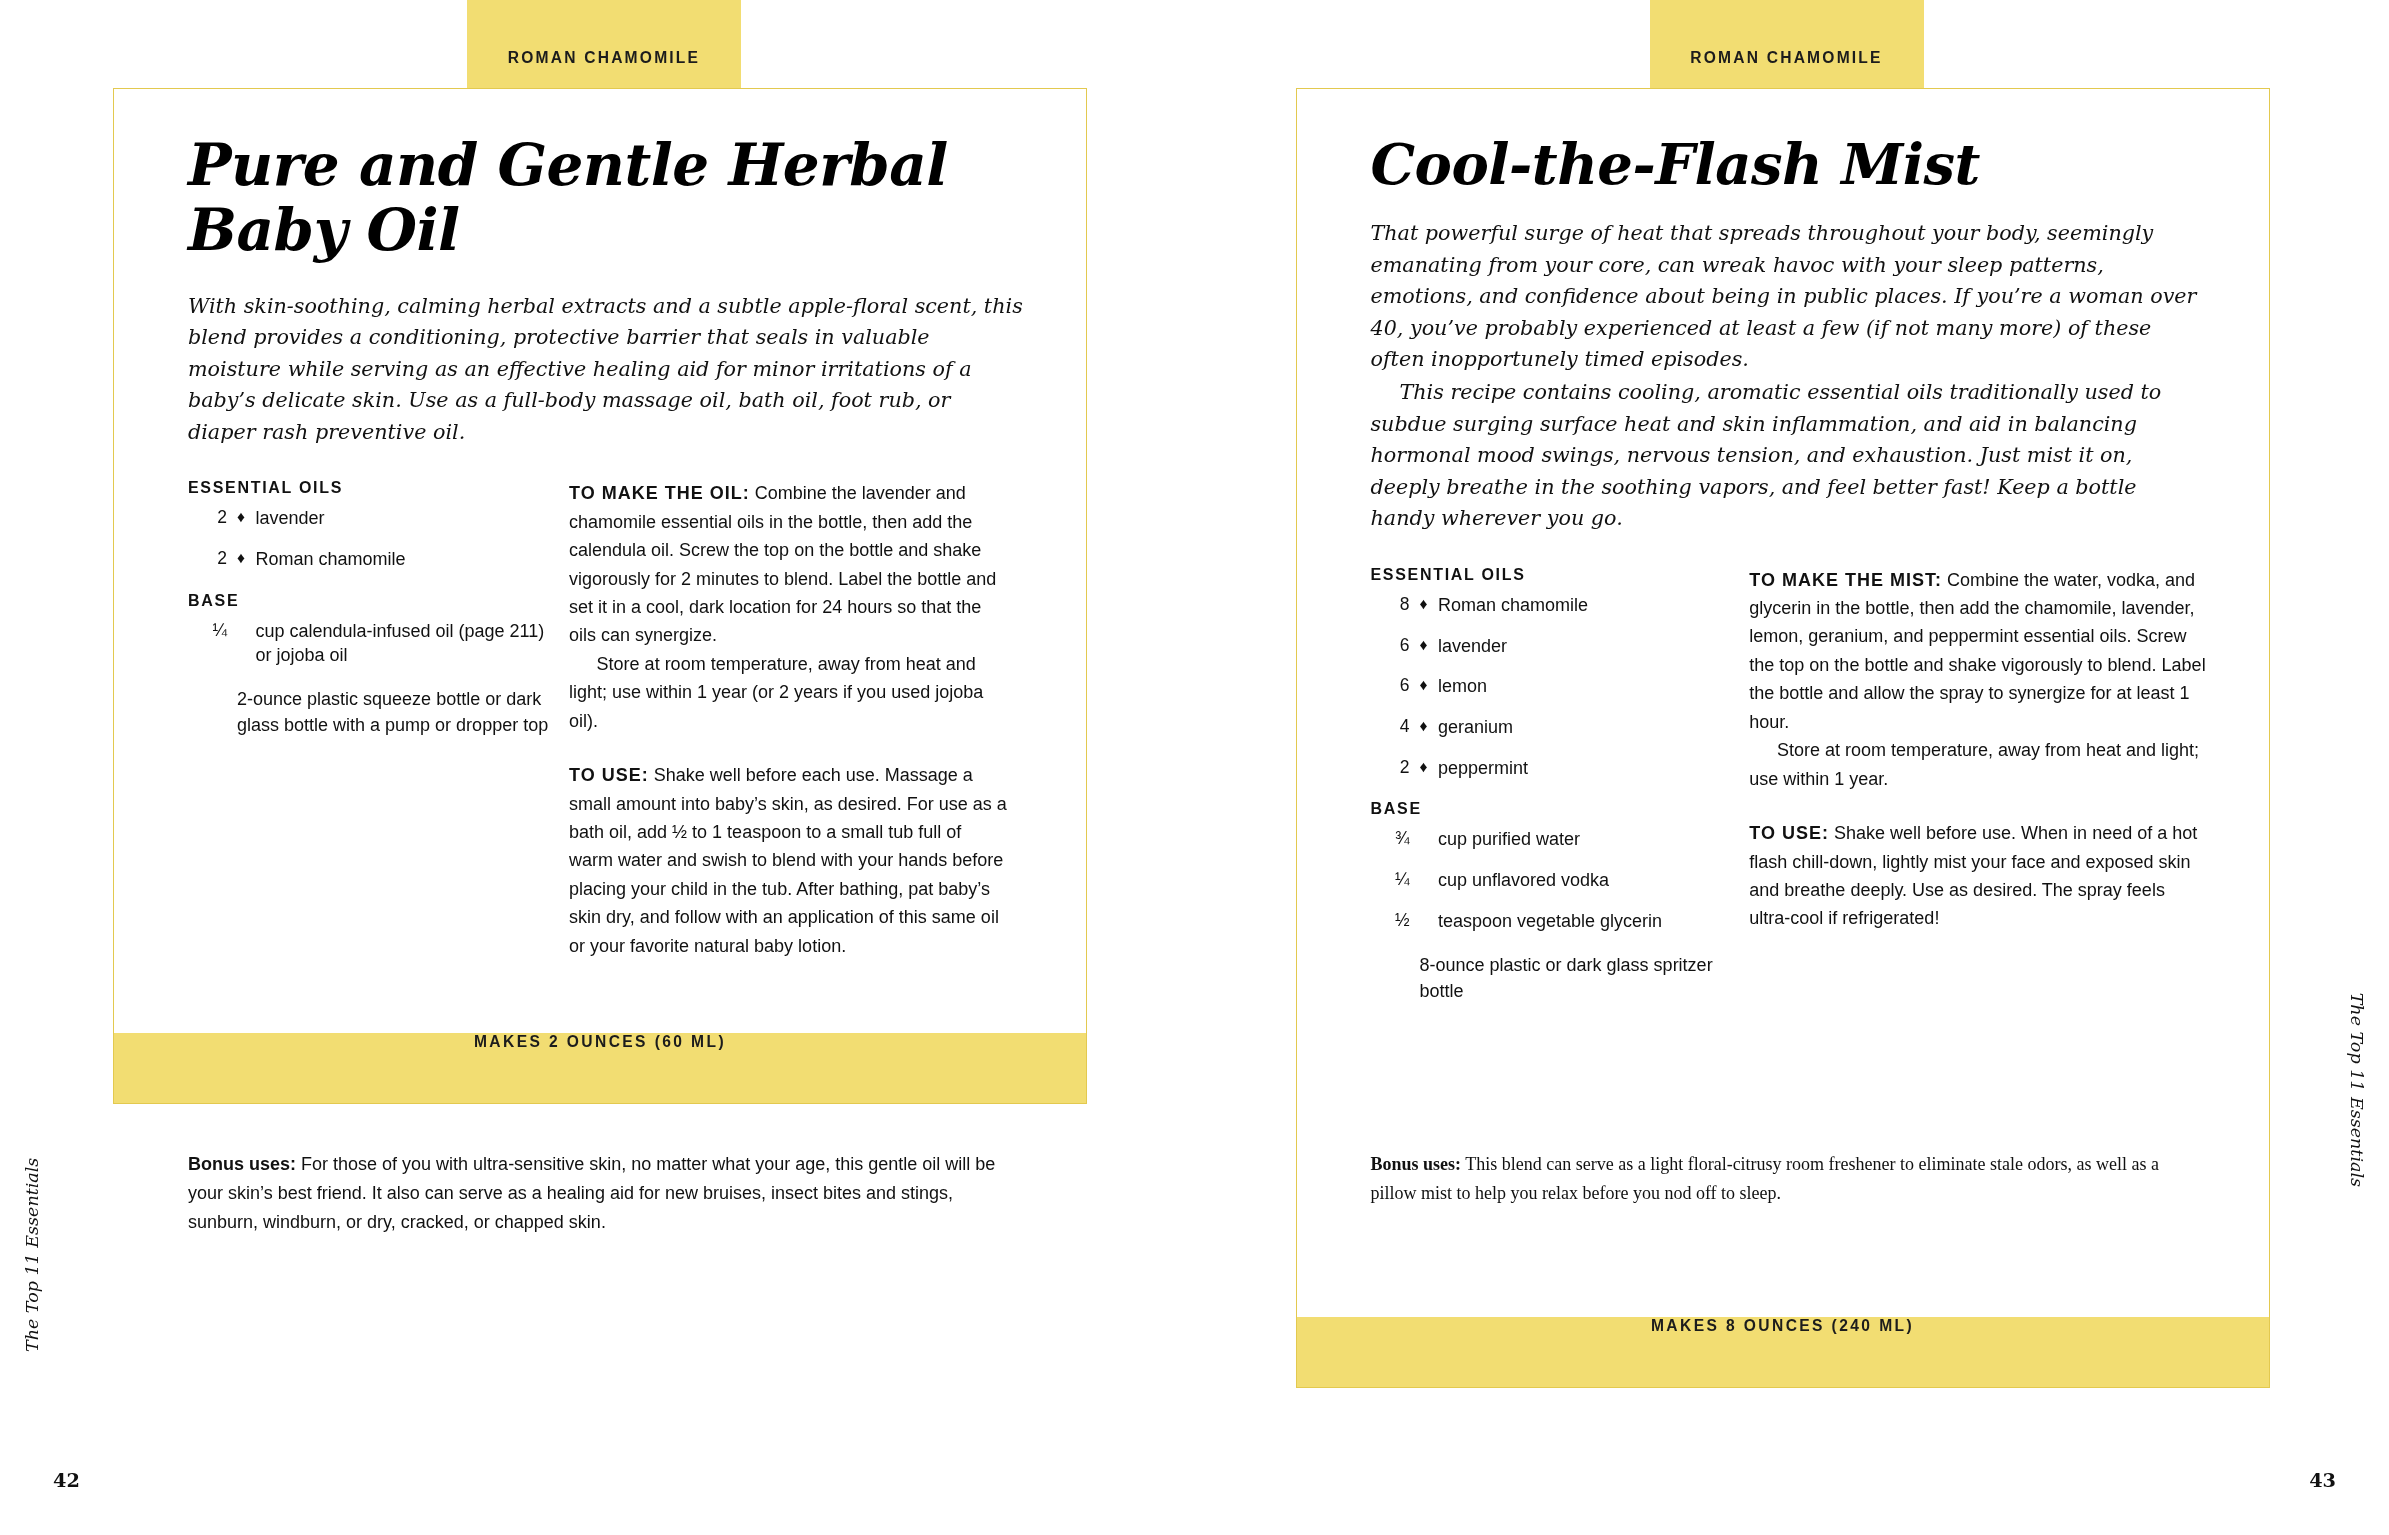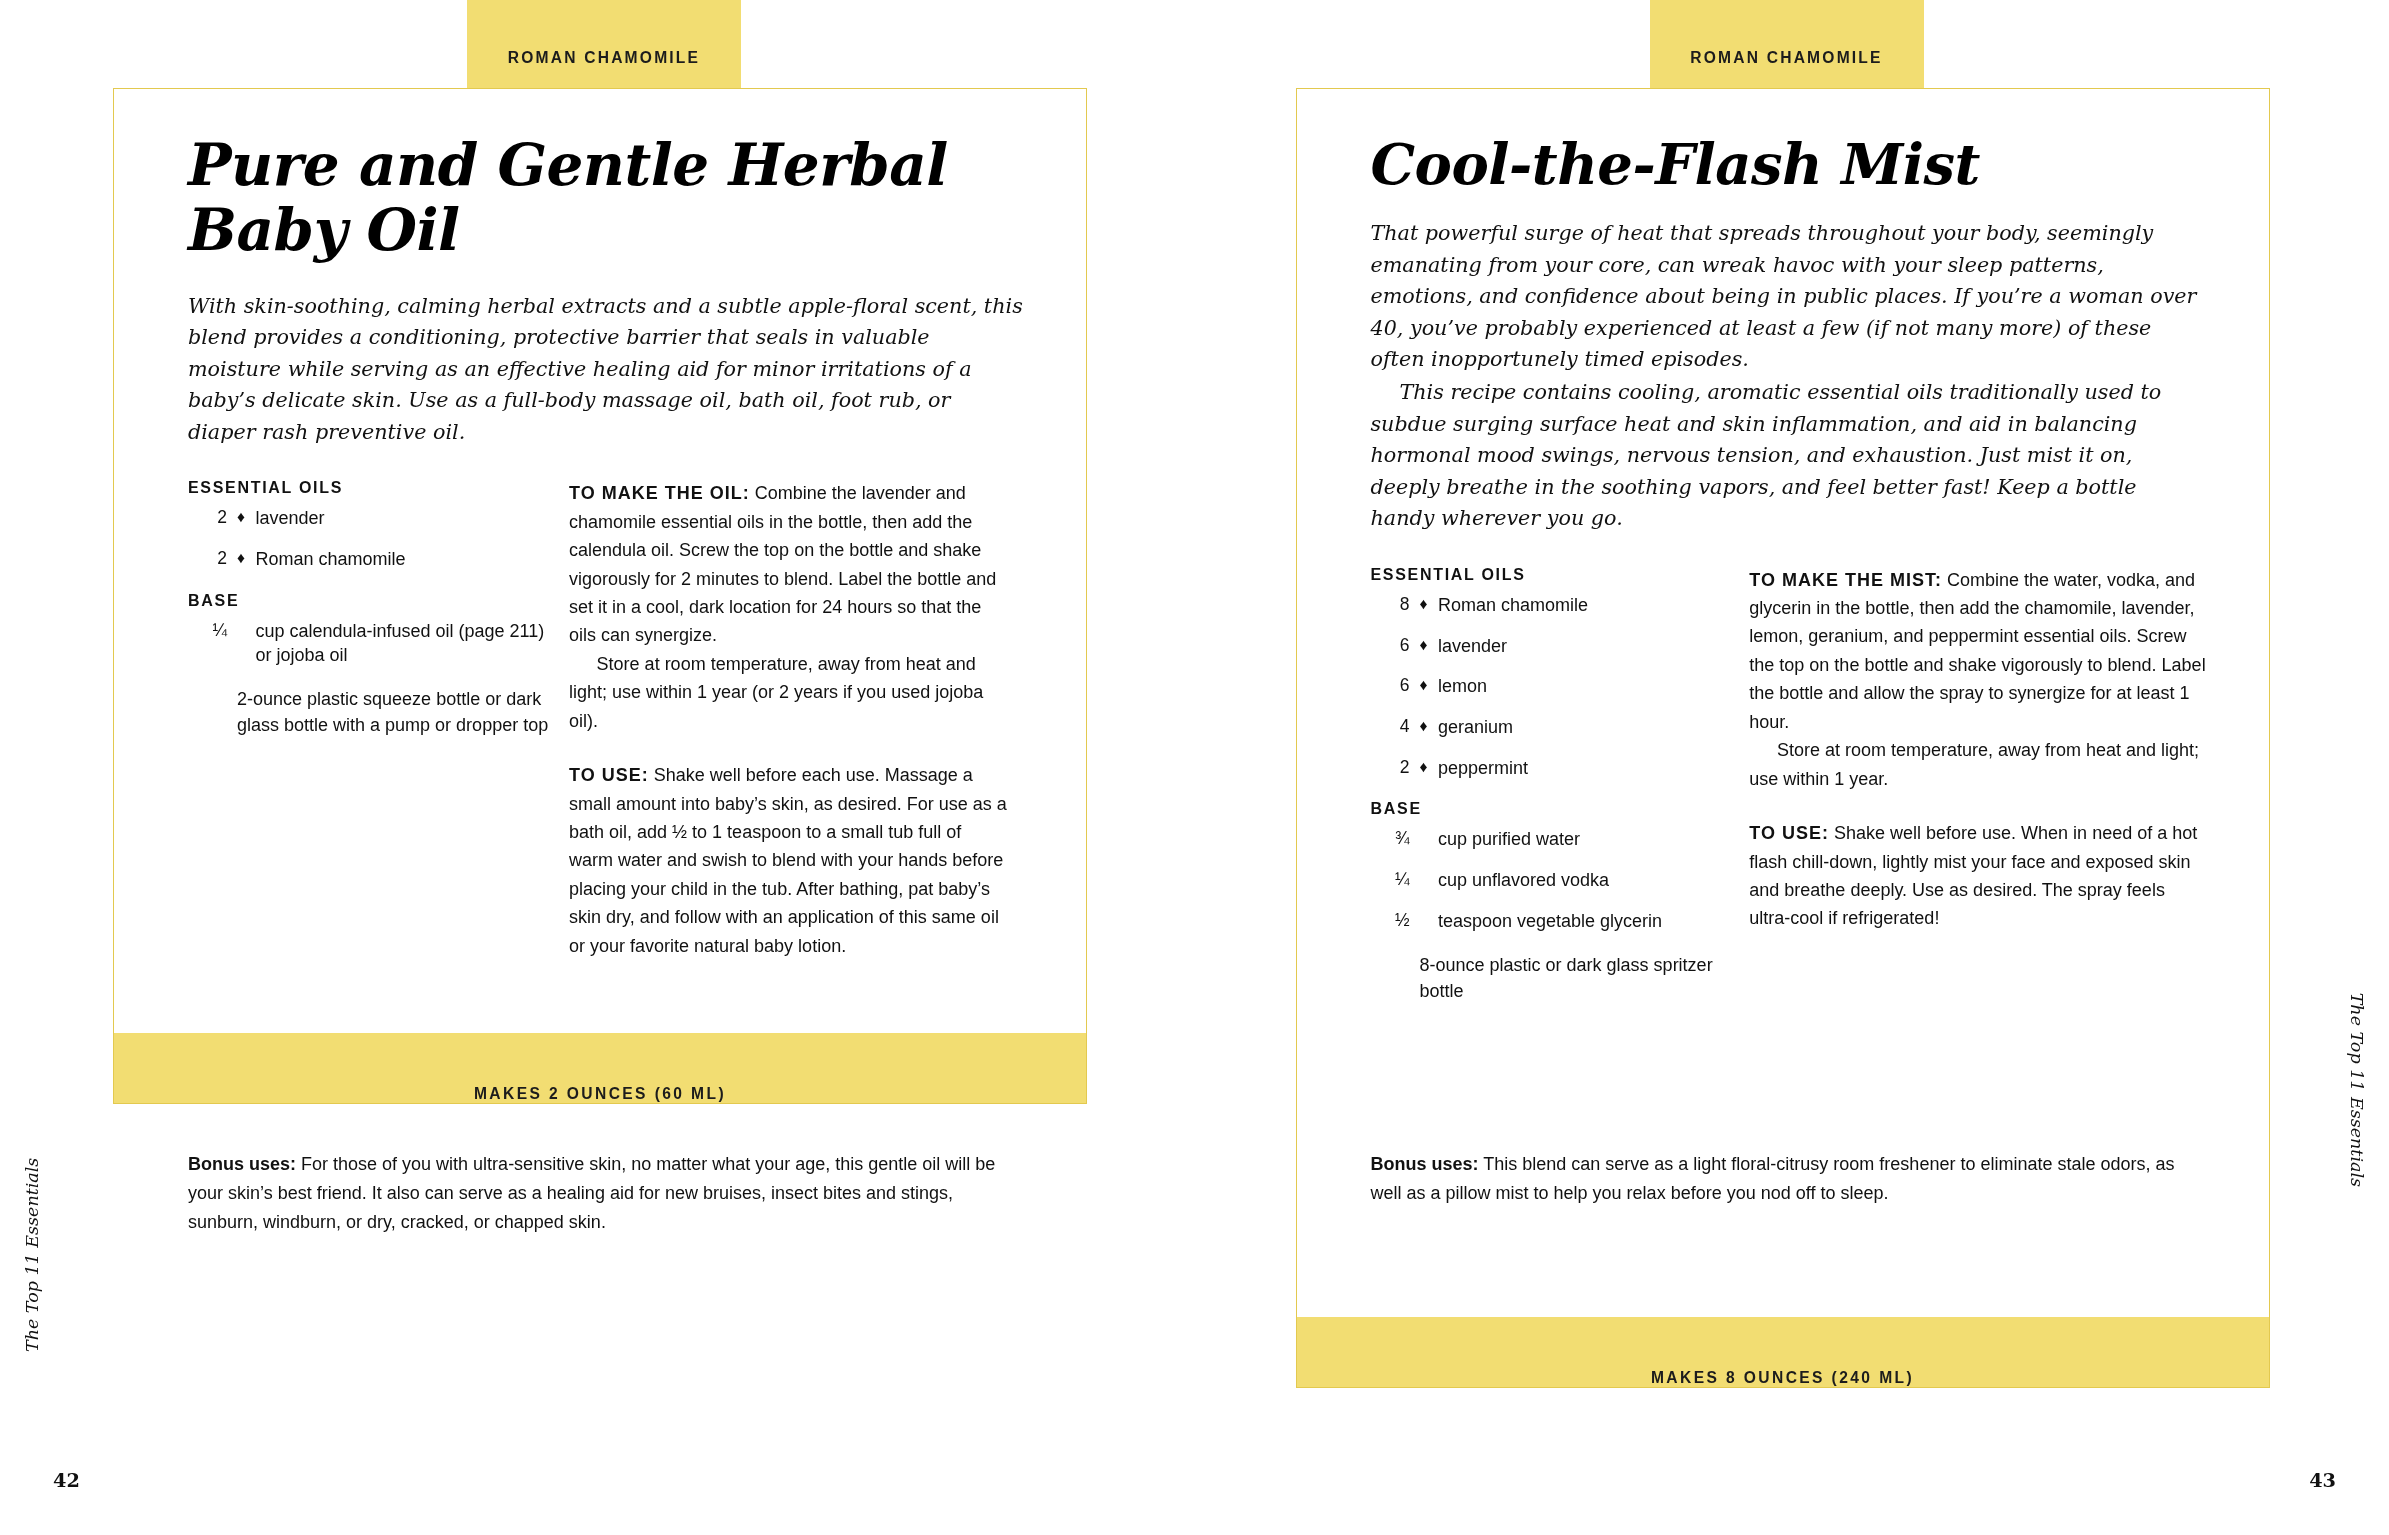--- a/index.html
+++ b/index.html
@@ -169,32 +169,32 @@
   .bonus {
     position: absolute;
     left: 74px;
     right: 62px;
     font-family: "Liberation Sans", sans-serif;
     font-size: 18px;
     line-height: 1.62;
     color: #111;
   }
   .page-left .bonus { top: 1061px; }
-  .page-right .bonus { top: 1061px; }
+  .page-right .bonus { top: 1061px; font-family: Liberation Serif, serif; }
   .bonus b { font-weight: 700; }
 
   .makes-bar {
     position: absolute;
     left: 0;
     bottom: 0;
     width: 100%;
     height: 70px;
     background: #f2dd72;
     display: flex;
-    align-items: flex-end;
+    align-items: flex-start;
     justify-content: center;
   }
   .makes-label {
     font-family: "Liberation Sans", sans-serif;
     font-size: 15.6px;
     letter-spacing: 2.4px;
     font-weight: 600;
     color: #1c1c1c;
     text-transform: uppercase;
   }

